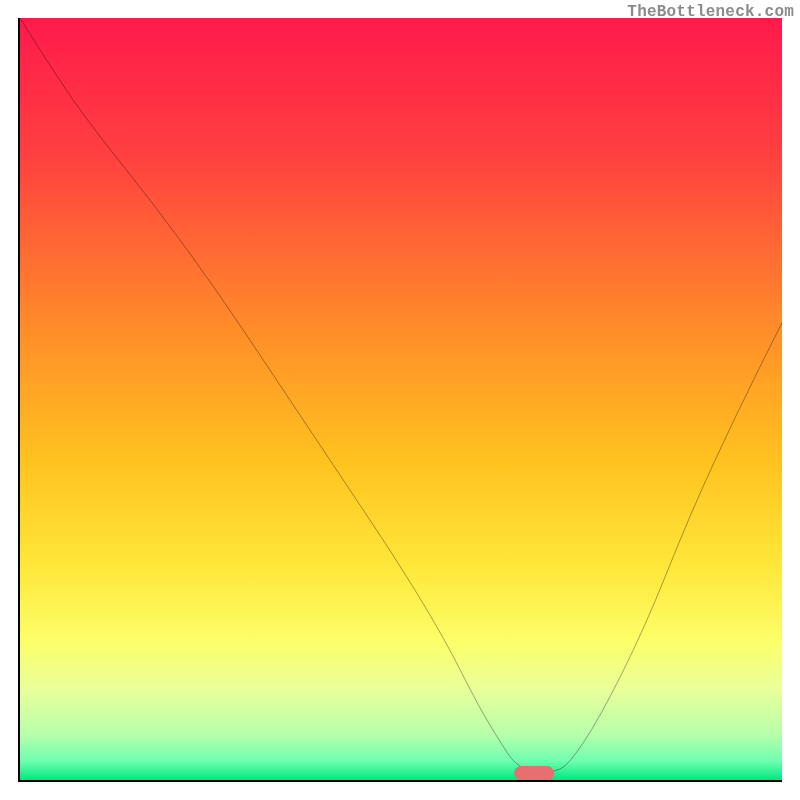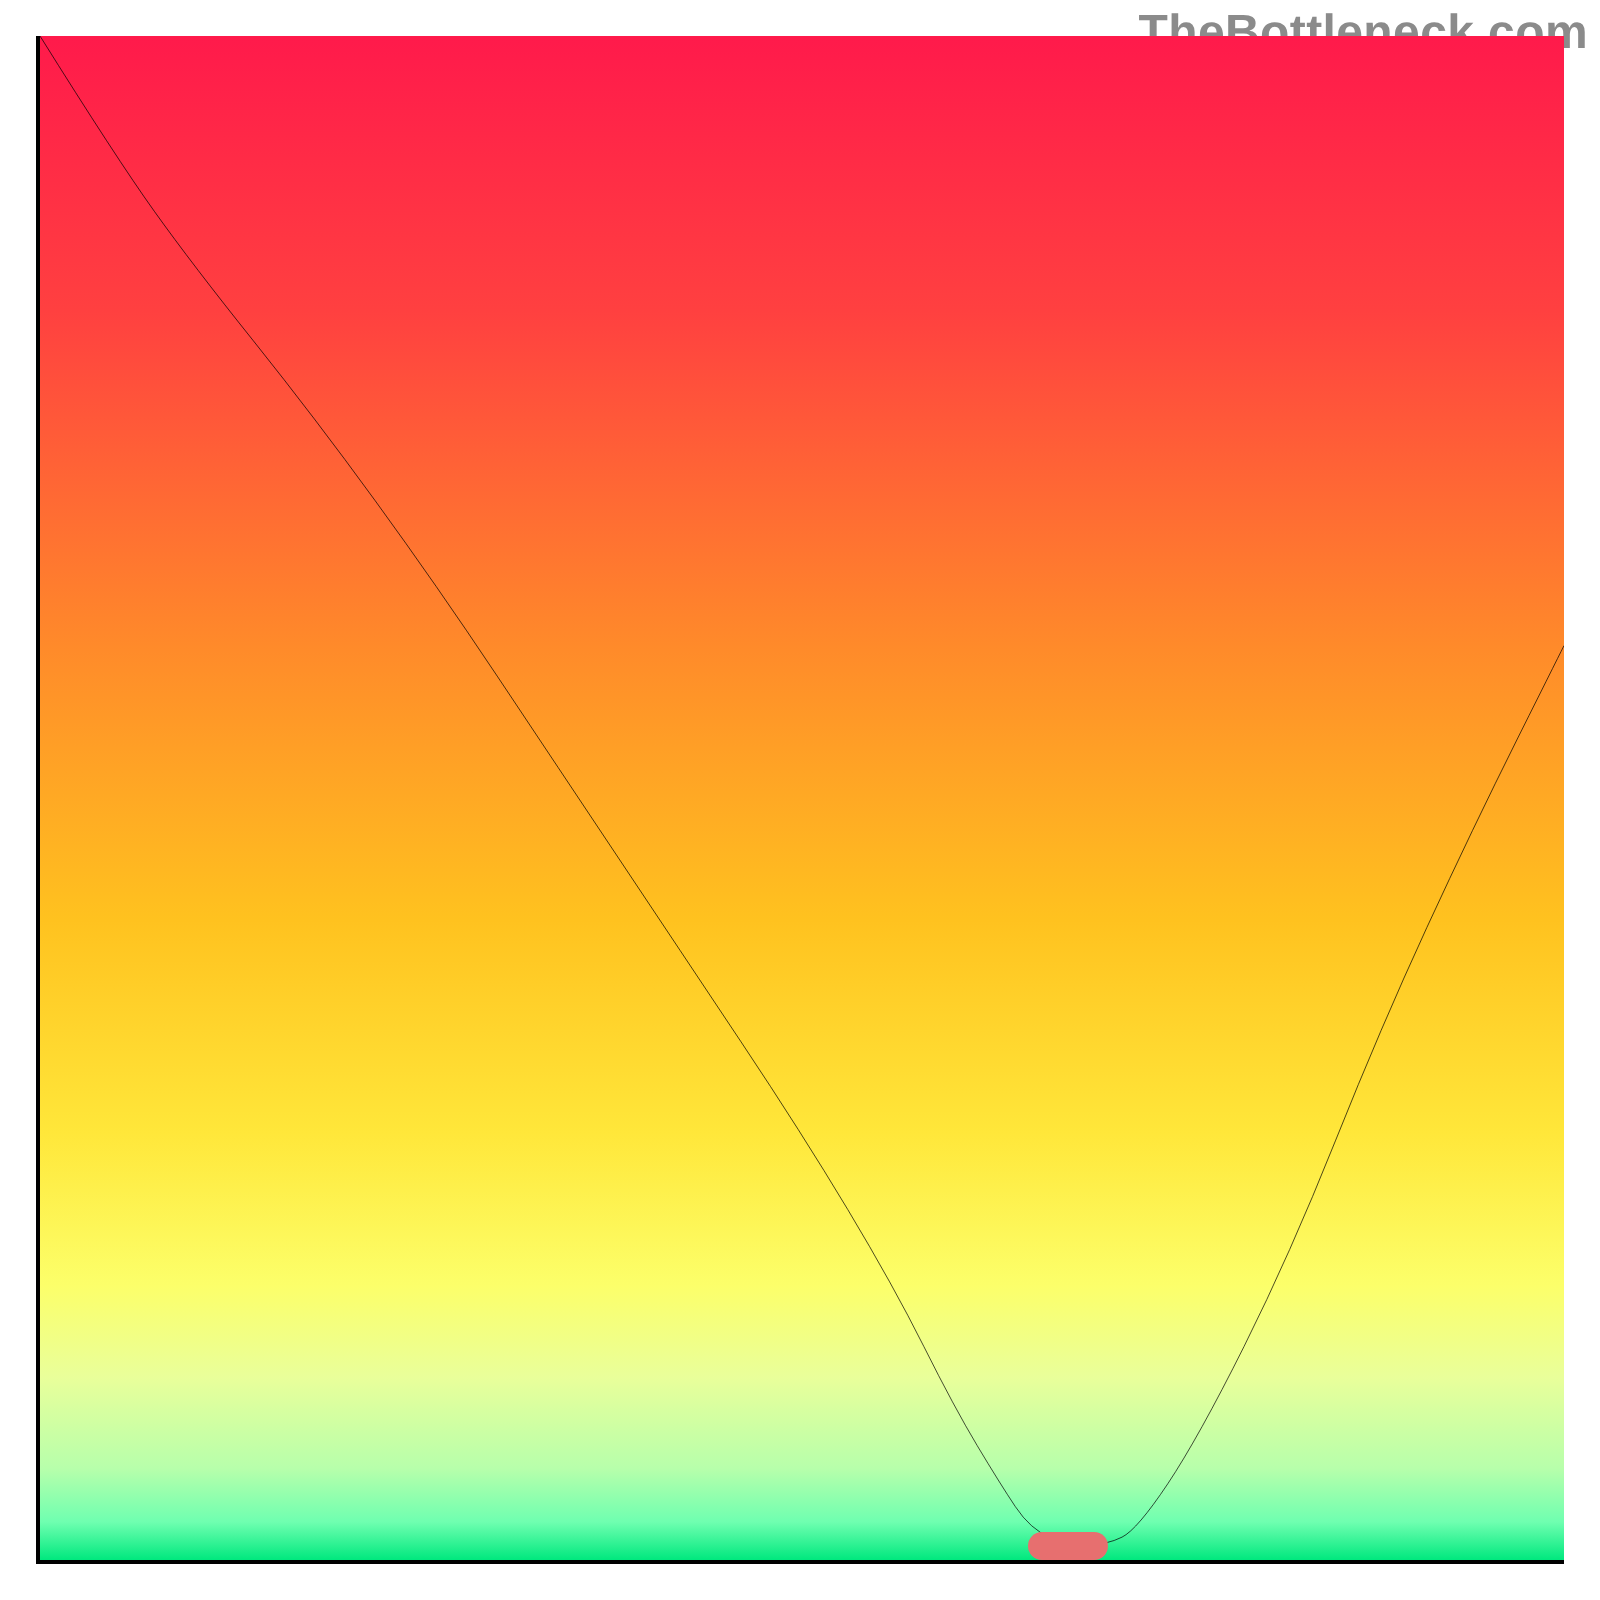--- a/index.html
+++ b/index.html
@@ -44,24 +44,25 @@
     position: absolute;
     width: 40px;
     height: 14px;
     border-radius: 7px;
     transform: translate(-50%, -50%);
   }
   .watermark {
     position: absolute;
     top: 3px;
     right: 6px;
-    font-size: 24px;
+    font-size: 16px;
     font-weight: bold;
     color: #8b8b8b;
     letter-spacing: 0.2px;
+    font-family: Liberation Mono, monospace;
   }
 </style>
 </head>
 <body>
 
 <div class="container">
 
   <div class="watermark">TheBottleneck.com</div>
 
   <div class="plot-area">

